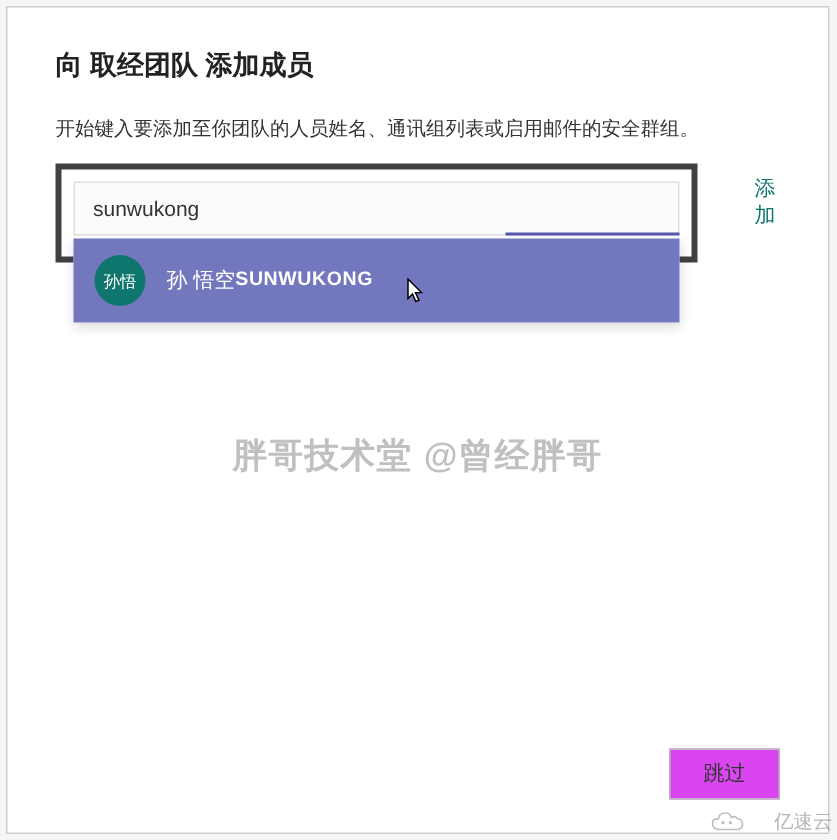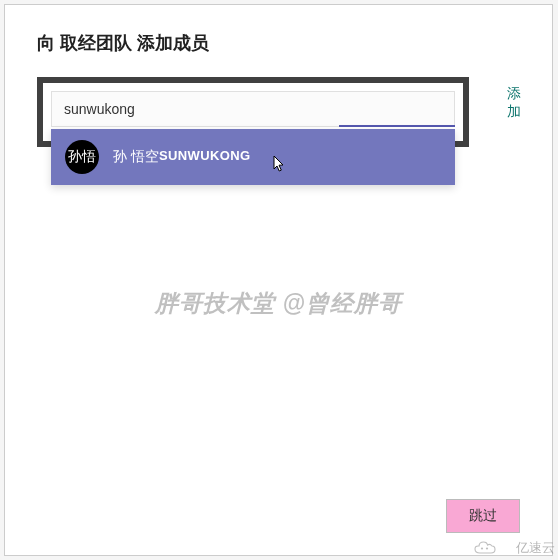--- a/index.html
+++ b/index.html
@@ -26,21 +26,21 @@
       margin-bottom: 22px;
     }
     .title .bold { font-weight: 700; }
     .subtitle {
       font-size: 13px;
       color: #333;
       margin-bottom: 14px;
       line-height: 1.4;
     }
     .highlight-box {
-      border: 6px solid #404040;
+      border: 4px solid #404040;
       padding: 8px 8px 14px 8px;
       position: relative;
       width: 488px;
     }
     .add-row {
       display: flex;
       align-items: flex-start;
       gap: 24px;
     }
     .search-wrapper {
@@ -81,26 +81,26 @@
       padding: 10px 14px;
       background: #7377bd;
       color: #ffffff;
       cursor: pointer;
       height: 56px;
     }
     .avatar {
       width: 34px;
       height: 34px;
       border-radius: 50%;
-      background: #000000;
+      background: #0f766e;
       color: #ffffff;
       display: flex;
       align-items: center;
       justify-content: center;
-      font-size: 14px;
+      font-size: 11px;
       font-weight: 500;
       flex-shrink: 0;
     }
     .person-info { display: flex; flex-direction: row; line-height: 1.25; }
     .person-name { font-size: 14px; }
     .person-id { font-size: 13px; font-weight: 600; letter-spacing: 0.4px; }
     .add-button {
       height: 34px;
       padding: 0 14px;
       border: none;
@@ -122,30 +122,29 @@
       position: absolute;
       top: 283px;
       left: 0;
       width: 100%;
       text-align: center;
       font-size: 23px;
       font-weight: 600;
       color: rgba(140,140,140,0.55);
       letter-spacing: 1px;
       pointer-events: none;
-      font-style: italic;
     }
     .skip-button {
       position: absolute;
       right: 32px;
       bottom: 22px;
       height: 34px;
       padding: 0 22px;
       border: 1px solid #bbbbbb;
-      background: #f9a8d4;
+      background: #d946ef;
       font-size: 14px;
       color: #333;
       cursor: pointer;
     }
     .watermark-logo {
       position: absolute;
       right: 3px;
       bottom: 3px;
       display: flex;
       align-items: center;
@@ -158,20 +157,21 @@
   </style>
 </head>
 <body>
 
 <div class="dialog">
 
   <h2 class="title">
     <span>向 </span><span class="bold">取经团队</span><span> 添加成员</span>
   </h2>
 
+  <p class="subtitle">开始键入要添加至你团队的人员姓名、通讯组列表或启用邮件的安全群组。</p>
 
   <div class="add-row">
     <div class="highlight-box">
       <div class="search-wrapper">
         <input class="search-input" type="text" value="sunwukong" style="">
         <div class="underline"></div>
 
         <div class="dropdown">
           <div class="dropdown-item">
             <div class="avatar">

